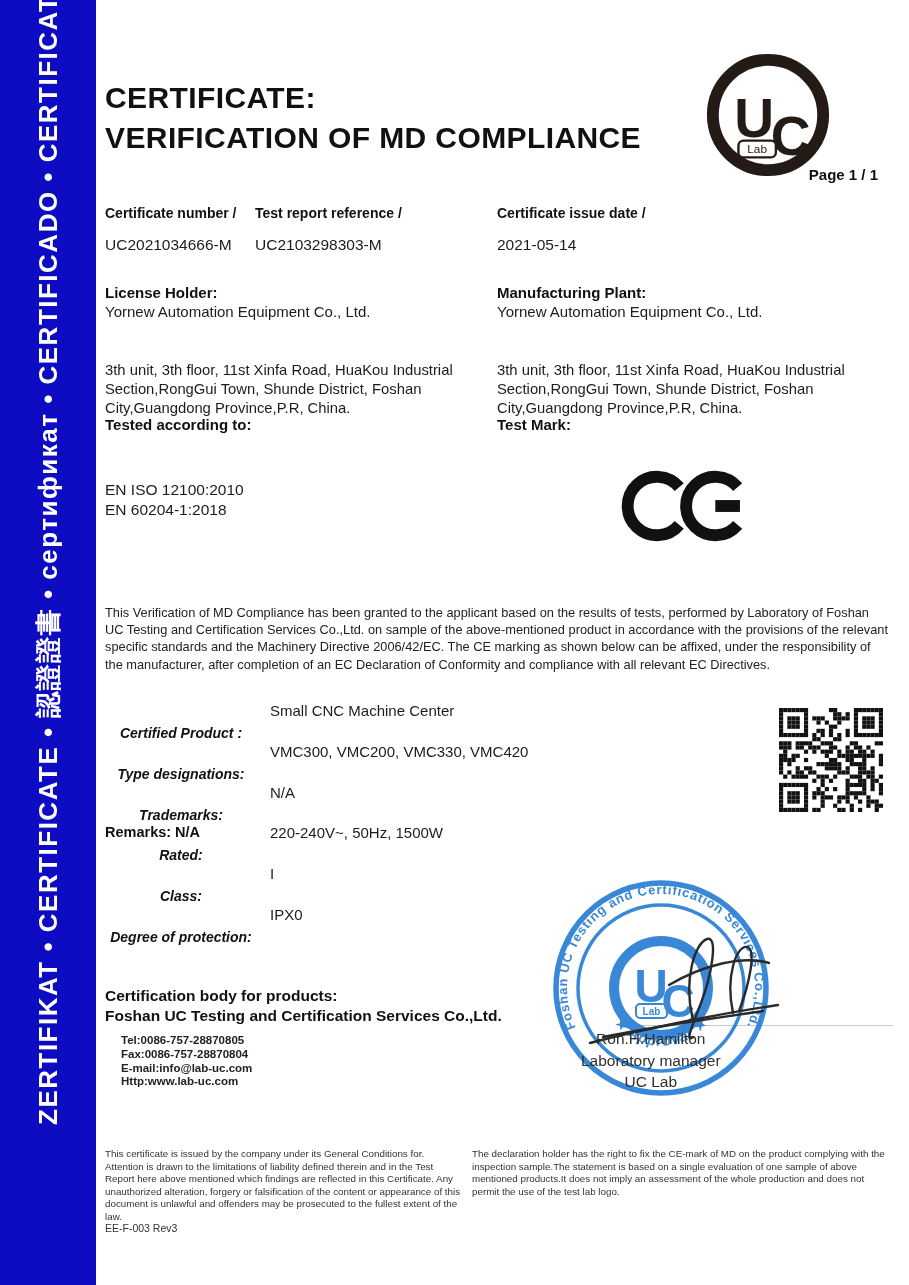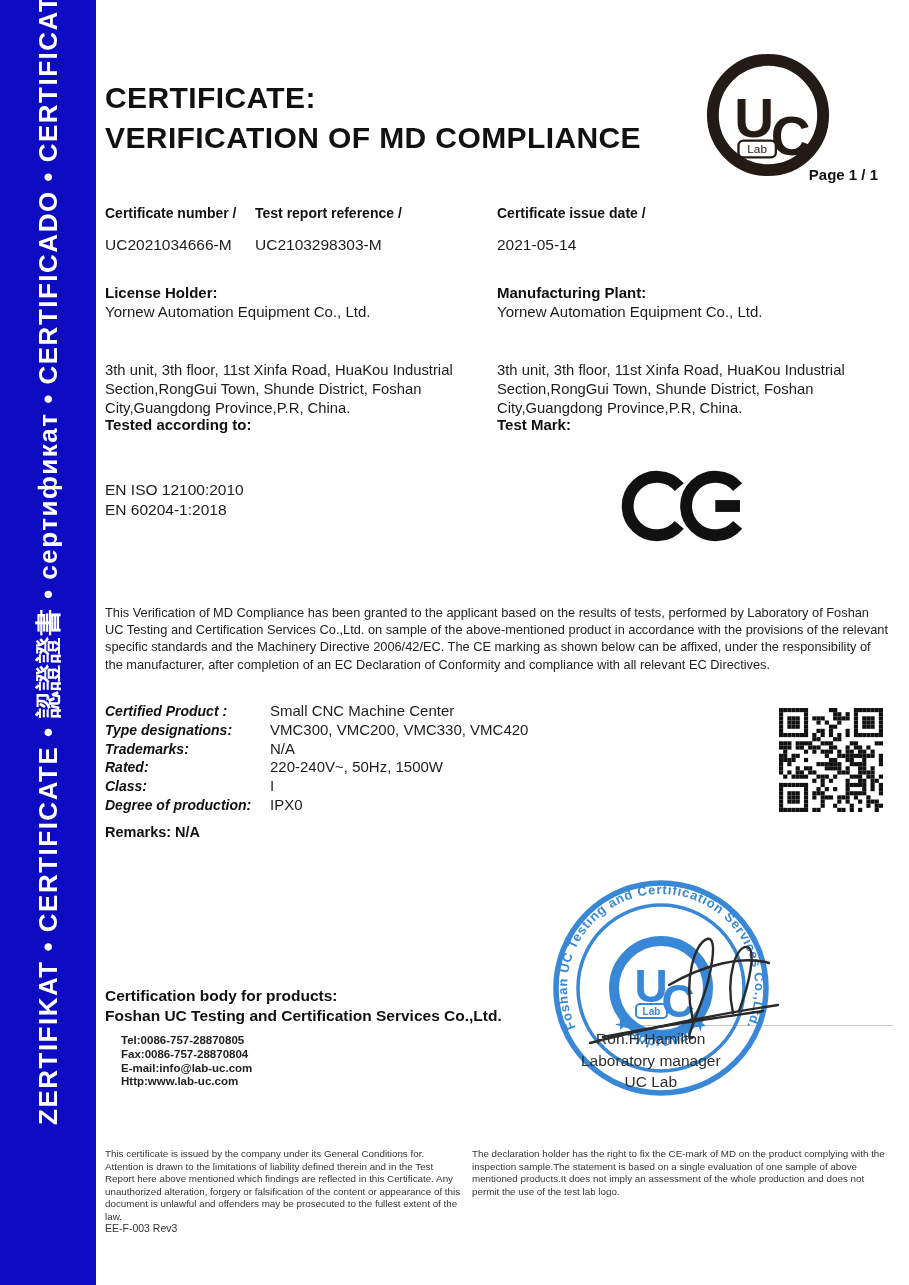--- a/index.html
+++ b/index.html
@@ -23,21 +23,21 @@
   .holder-name{position:absolute;top:303px;font-size:15px;}
   .address{position:absolute;top:344px;font-size:14.8px;line-height:19px;width:382px;margin-top:17px;}
   .sec-head{position:absolute;top:416px;font-weight:bold;font-size:15px;color:#111;}
   .standards{position:absolute;left:105px;top:480px;font-size:15.5px;line-height:20px;}
   .ce{position:absolute;left:620px;top:464px;}
   
   .grant{position:absolute;left:105px;top:604px;width:784px;font-size:12.8px;line-height:17.2px;color:#222;}
   
   .product{position:absolute;left:105px;top:702px;}
   .prow{display:flex;line-height:18.8px;}
-  .plabel{width:152px;text-align:left;font-weight:bold;font-style:italic;font-size:14px;color:#111;}
+  .plabel{width:152px;text-align:center;font-weight:bold;font-style:italic;font-size:14px;color:#111;margin-top:22px;}
   .pvalue{padding-left:13px;font-size:15px;}
   .qr{position:absolute;left:779px;top:708px;width:104px;height:104px;}
   .remarks{position:absolute;left:105px;top:824px;font-weight:bold;font-size:14.5px;color:#111;}
   
   .stamp{position:absolute;left:549px;top:876px;width:224px;height:224px;opacity:.93;z-index:2;}
   .stamp text{font-family:"Liberation Sans",sans-serif;}
   .sig-line{position:absolute;left:640px;top:1025px;width:253px;border-top:1px solid #c9c9c9;z-index:1;}
   .scribble{position:absolute;left:573px;top:925px;z-index:3;}
   .sig-text{position:absolute;left:581px;top:1028px;font-size:15.5px;line-height:21.5px;color:#2e2e2e;z-index:4;text-align:center;}
   
@@ -127,21 +127,21 @@
     </div>
     <div class="prow">
       <span class="plabel">Rated:</span>
       <span class="pvalue">220-240V~, 50Hz,  1500W</span>
     </div>
     <div class="prow">
       <span class="plabel">Class:</span>
       <span class="pvalue">I</span>
     </div>
     <div class="prow">
-      <span class="plabel">Degree of production:</span>
+      <span class="plabel">Degree of protection:</span>
       <span class="pvalue">IPX0</span>
     </div>
   </div>
 
   <div class="qr">
     <svg id="qr-svg" width="104" height="104" viewBox="0 0 104 104">
         <g fill="#111">
           <rect x="0.00" y="0.00" width="4.16" height="4.16"></rect>
           <rect x="4.16" y="0.00" width="4.16" height="4.16"></rect>
           <rect x="8.32" y="0.00" width="4.16" height="4.16"></rect>

